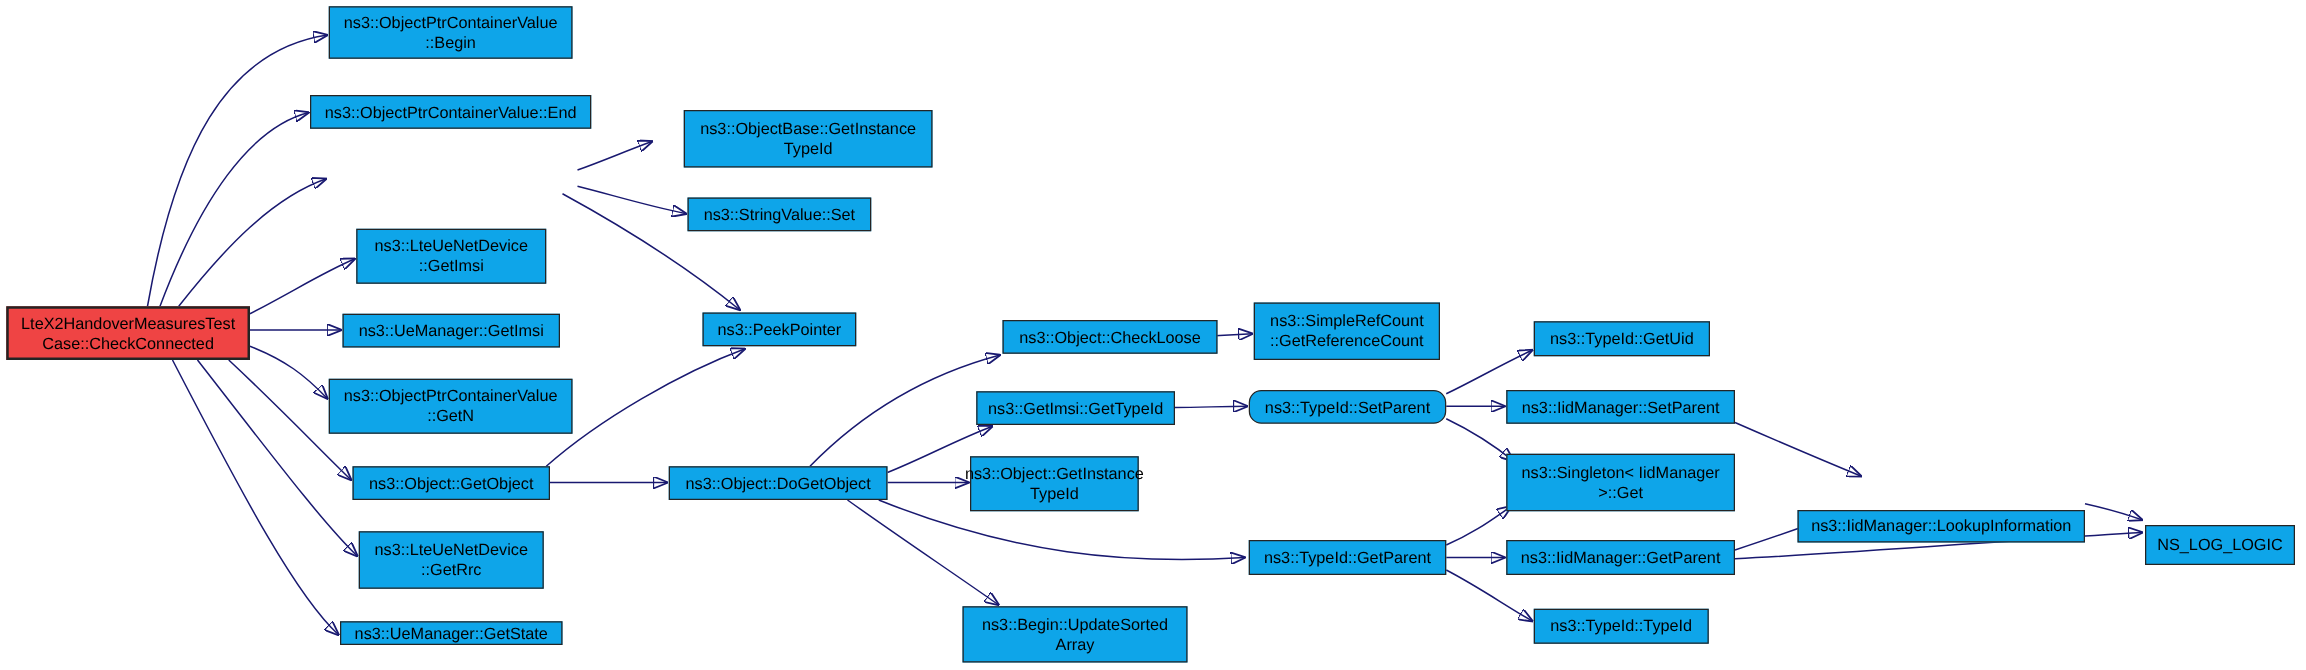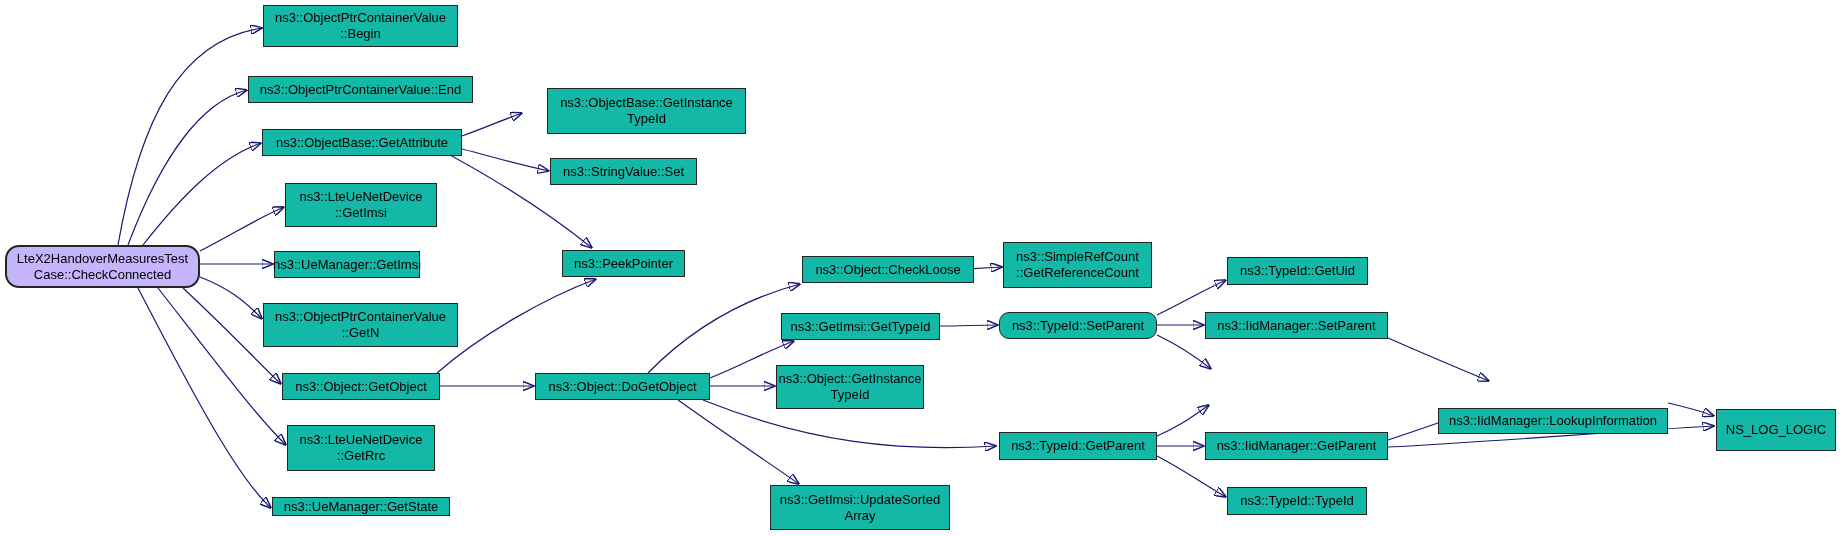--- a/index.html
+++ b/index.html
@@ -18,38 +18,37 @@
     height: 536px;
   }
   .edges path {
     fill: none;
     stroke: #191970;
     stroke-width: 1.2;
   }
   .node {
     position: absolute;
     box-sizing: border-box;
-    background: #14b8a6;
+    background: #0ea5e9;
     border: 1px solid #242424;
     display: flex;
     flex-direction: column;
     align-items: center;
     justify-content: center;
     text-align: center;
     font-size: 13px;
     line-height: 16px;
     color: #000000;
     cursor: pointer;
   }
   .node span { white-space: nowrap; display: block; }
   .node.root {
-    background: #c4b5fd;
+    background: #ef4444;
     border-width: 2px;
     cursor: default;
-    border-radius: 14px;
   }
 </style>
 </head>
 <body>
 
 <div class="canvas">
 
   <svg class="edges" viewBox="0 0 1845 536" xmlns="http://www.w3.org/2000/svg">
     <defs>
       <marker id="ah" viewBox="0 0 10 8" refX="9.5" refY="4" markerWidth="10" markerHeight="8" orient="auto">
@@ -96,30 +95,27 @@
 
   <div class="node" style="left:263px;top:5px;width:195px;height:42px;">
     <span>ns3::ObjectPtrContainerValue</span>
     <span>::Begin</span>
   </div>
 
   <div class="node" style="left:248px;top:76px;width:225px;height:27px;text-align:center;">
     <span>ns3::ObjectPtrContainerValue::End</span>
   </div>
 
-  <div class="node" style="left:262px;top:129px;width:200px;height:27px;">
-    <span>ns3::ObjectBase::GetAttribute</span>
-  </div>
 
   <div class="node" style="left:285px;top:183px;width:152px;height:44px;">
     <span>ns3::LteUeNetDevice</span>
     <span>::GetImsi</span>
   </div>
 
-  <div class="node" style="left:274px;top:251px;width:146px;height:27px;">
+  <div class="node" style="left:274px;top:251px;width:174px;height:27px;">
     <span>ns3::UeManager::GetImsi</span>
   </div>
 
   <div class="node" style="left:263px;top:303px;width:195px;height:44px;">
     <span>ns3::ObjectPtrContainerValue</span>
     <span>::GetN</span>
   </div>
 
   <div class="node" style="left:282px;top:373px;width:158px;height:27px;">
     <span>ns3::Object::GetObject</span>
@@ -152,27 +148,27 @@
   </div>
 
   <div class="node" style="left:774px;top:256px;width:172px;height:27px;margin-left:28px;">
     <span>ns3::Object::CheckLoose</span>
   </div>
 
   <div class="node" style="left:781px;top:313px;width:159px;height:27px;">
     <span>ns3::GetImsi::GetTypeId</span>
   </div>
 
-  <div class="node" style="left:776px;top:365px;width:148px;height:44px;">
+  <div class="node" style="left:776px;top:365px;width:135px;height:44px;">
     <span>ns3::Object::GetInstance</span>
     <span>TypeId</span>
   </div>
 
   <div class="node" style="left:770px;top:485px;width:180px;height:45px;">
-    <span>ns3::GetImsi::UpdateSorted</span>
+    <span>ns3::Begin::UpdateSorted</span>
     <span>Array</span>
   </div>
 
   <div class="node" style="left:1003px;top:242px;width:149px;height:46px;">
     <span>ns3::SimpleRefCount</span>
     <span>::GetReferenceCount</span>
   </div>
 
   <div class="node" style="left:999px;top:312px;width:158px;height:27px;border-radius:10px;">
     <span>ns3::TypeId::SetParent</span>
@@ -183,30 +179,34 @@
   </div>
 
   <div class="node" style="left:1227px;top:257px;width:141px;height:28px;">
     <span>ns3::TypeId::GetUid</span>
   </div>
 
   <div class="node" style="left:1205px;top:312px;width:183px;height:27px;">
     <span>ns3::IidManager::SetParent</span>
   </div>
 
+  <div class="node" style="left:1205px;top:363px;width:183px;height:46px;">
+    <span>ns3::Singleton&lt; IidManager</span>
+    <span>&gt;::Get</span>
+  </div>
 
   <div class="node" style="left:1205px;top:432px;width:183px;height:28px;">
     <span>ns3::IidManager::GetParent</span>
   </div>
 
   <div class="node" style="left:1227px;top:487px;width:140px;height:28px;">
     <span>ns3::TypeId::TypeId</span>
   </div>
 
   <div class="node" style="left:1438px;top:382px;width:230px;height:26px;margin-top:26px;">
     <span>ns3::IidManager::LookupInformation</span>
   </div>
 
-  <div class="node" style="left:1716px;top:409px;width:120px;height:42px;">
+  <div class="node" style="left:1716px;top:420px;width:120px;height:32px;">
     <span>NS_LOG_LOGIC</span>
   </div>
 
 </div>
 
 </body></html>

